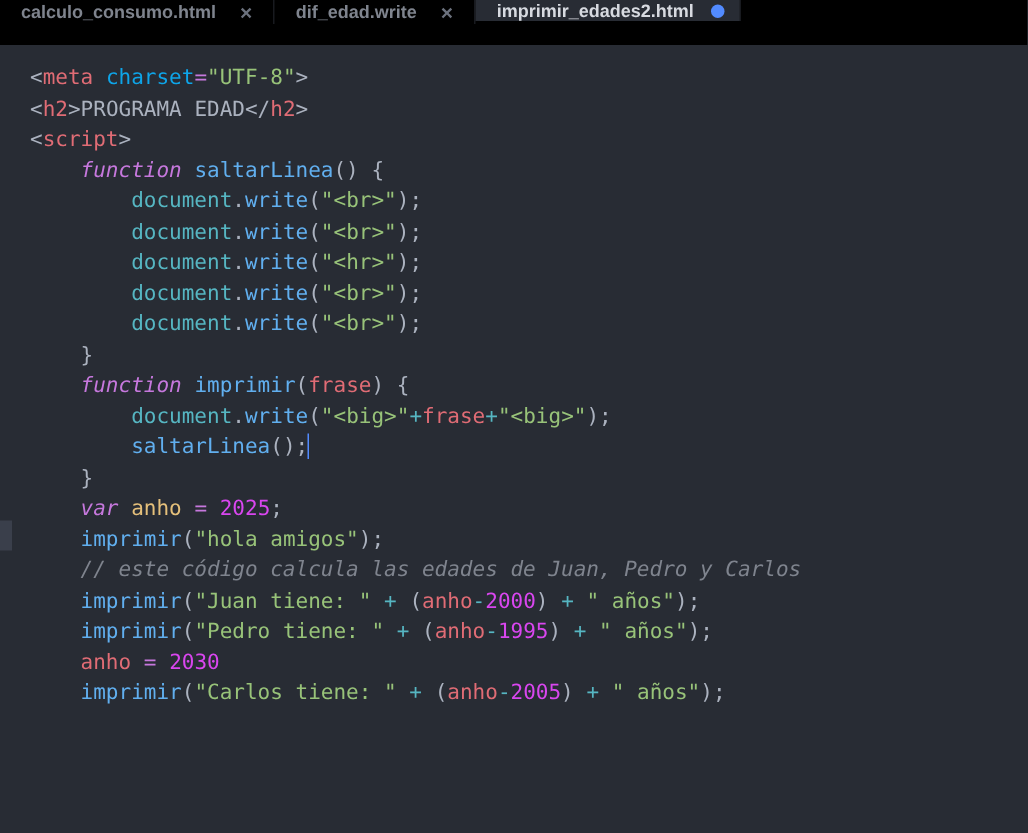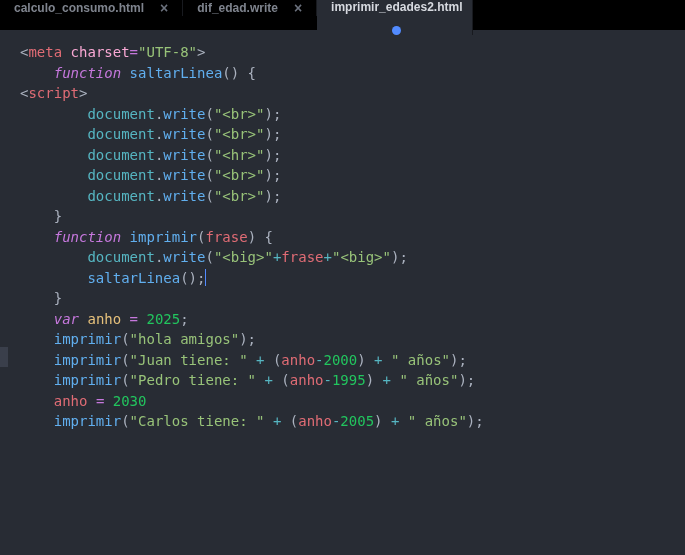--- a/index.html
+++ b/index.html
@@ -26,21 +26,20 @@
   color: #7f848e;
   font-size: 12px;
   font-family: -apple-system, "Segoe UI", sans-serif;
   cursor: pointer;
   gap: 12px;
   border-right: 1px solid #181a1f;
 }
 .tab.active {
   background: #282c34;
   color: #d7dae0;
-  flex-direction: column;
 }
 .tab-close {
   font-size: 14px;
   color: #6b717d;
   padding: 0 4px;
 }
 .tab-dot {
   width: 9px;
   height: 9px;
   border-radius: 50%;
@@ -55,28 +54,28 @@
   position: absolute;
   left: 0;
   top: 317px;
   width: 8px;
   height: 20px;
   background: #3a3f4b;
 }
 .line { white-space: pre; }
 .p  { color: #abb2bf; }   
 .t  { color: #e06c75; }   
-.a  { color: #f9a8d4; }   
+.a  { color: #0ea5e9; }   
 .s  { color: #98c379; }   
 .k  { color: #c678dd; font-style: italic; }  
 .fn { color: #61afef; }   
 .o  { color: #56b6c2; }   
 .op { color: #56b6c2; }   
 .op2{ color: #c678dd; }   
-.n  { color: #22c55e; }   
+.n  { color: #d946ef; }   
 .c  { color: #7f848e; font-style: italic; }  
 .v  { color: #e5c07b; }   
 .cursor {
   display: inline-block;
   width: 1px;
   height: 17px;
   background: #528bff;
   vertical-align: middle;
   margin-bottom: 2px;
 }
@@ -97,24 +96,25 @@
     <span>imprimir_edades2.html</span>
     <span class="tab-dot"></span>
   </div>
 </div>
 
 <div class="editor">
   <div class="gutter-mark"></div>
 
   <div class="line"><span class="p">&lt;</span><span class="t">meta</span><span> </span><span class="a">charset</span><span class="op2">=</span><span class="s">"UTF-8"</span><span class="p">&gt;</span></div>
 
+  <div class="line"><span class="p">&lt;</span><span class="t">h2</span><span class="p">&gt;</span><span class="p">PROGRAMA EDAD</span><span class="p">&lt;/</span><span class="t">h2</span><span class="p">&gt;</span></div>
+
+  <div class="line"><span class="p">&lt;</span><span class="t">script</span><span class="p">&gt;</span></div>
 
   <div class="line"><span>    </span><span class="k">function</span><span> </span><span class="fn">saltarLinea</span><span class="p">()</span><span> </span><span class="p">{</span></div>
-
-  <div class="line"><span class="p">&lt;</span><span class="t">script</span><span class="p">&gt;</span></div>
 
 
   <div class="line"><span>        </span><span class="o">document</span><span class="p">.</span><span class="fn">write</span><span class="p">(</span><span class="s">"&lt;br&gt;"</span><span class="p">)</span><span class="p">;</span></div>
 
   <div class="line"><span>        </span><span class="o">document</span><span class="p">.</span><span class="fn">write</span><span class="p">(</span><span class="s">"&lt;br&gt;"</span><span class="p">)</span><span class="p">;</span></div>
 
   <div class="line"><span>        </span><span class="o">document</span><span class="p">.</span><span class="fn">write</span><span class="p">(</span><span class="s">"&lt;hr&gt;"</span><span class="p">)</span><span class="p">;</span></div>
 
   <div class="line"><span>        </span><span class="o">document</span><span class="p">.</span><span class="fn">write</span><span class="p">(</span><span class="s">"&lt;br&gt;"</span><span class="p">)</span><span class="p">;</span></div>
 
@@ -127,20 +127,21 @@
   <div class="line"><span>        </span><span class="o">document</span><span class="p">.</span><span class="fn">write</span><span class="p">(</span><span class="s">"&lt;big&gt;"</span><span class="op">+</span><span class="t">frase</span><span class="op">+</span><span class="s">"&lt;big&gt;"</span><span class="p">)</span><span class="p">;</span></div>
 
   <div class="line"><span>        </span><span class="fn">saltarLinea</span><span class="p">()</span><span class="p">;</span><span class="cursor"></span></div>
 
   <div class="line"><span>    </span><span class="p">}</span></div>
 
   <div class="line"><span>    </span><span class="k">var</span><span> </span><span class="v">anho</span><span> </span><span class="op2">=</span><span> </span><span class="n">2025</span><span class="p">;</span></div>
 
   <div class="line"><span>    </span><span class="fn">imprimir</span><span class="p">(</span><span class="s">"hola amigos"</span><span class="p">)</span><span class="p">;</span></div>
 
+  <div class="line"><span>    </span><span class="c">// este código calcula las edades de Juan, Pedro y Carlos</span></div>
 
   <div class="line"><span>    </span><span class="fn">imprimir</span><span class="p">(</span><span class="s">"Juan tiene: "</span><span> </span><span class="op">+</span><span> </span><span class="p">(</span><span class="t">anho</span><span class="op">-</span><span class="n">2000</span><span class="p">)</span><span> </span><span class="op">+</span><span> </span><span class="s">" años"</span><span class="p">)</span><span class="p">;</span></div>
 
   <div class="line"><span>    </span><span class="fn">imprimir</span><span class="p">(</span><span class="s">"Pedro tiene: "</span><span> </span><span class="op">+</span><span> </span><span class="p">(</span><span class="t">anho</span><span class="op">-</span><span class="n">1995</span><span class="p">)</span><span> </span><span class="op">+</span><span> </span><span class="s">" años"</span><span class="p">)</span><span class="p">;</span></div>
 
   <div class="line"><span>    </span><span class="t">anho</span><span> </span><span class="op2">=</span><span> </span><span class="n">2030</span></div>
 
   <div class="line"><span>    </span><span class="fn">imprimir</span><span class="p">(</span><span class="s">"Carlos tiene: "</span><span> </span><span class="op">+</span><span> </span><span class="p">(</span><span class="t">anho</span><span class="op">-</span><span class="n">2005</span><span class="p">)</span><span> </span><span class="op">+</span><span> </span><span class="s">" años"</span><span class="p">)</span><span class="p">;</span></div>
 
 </div>

